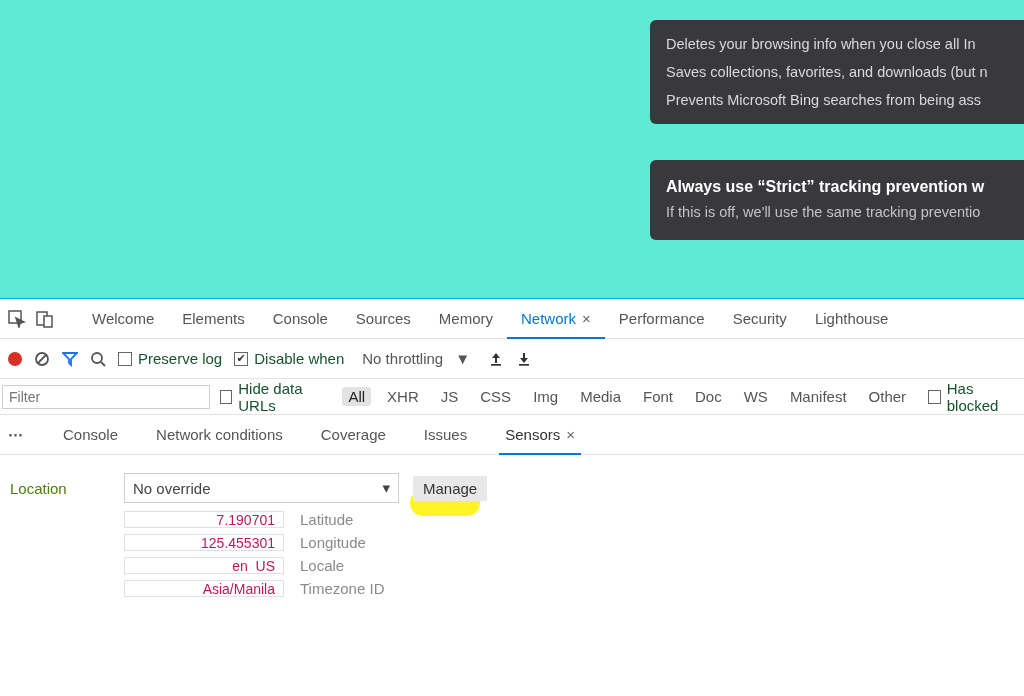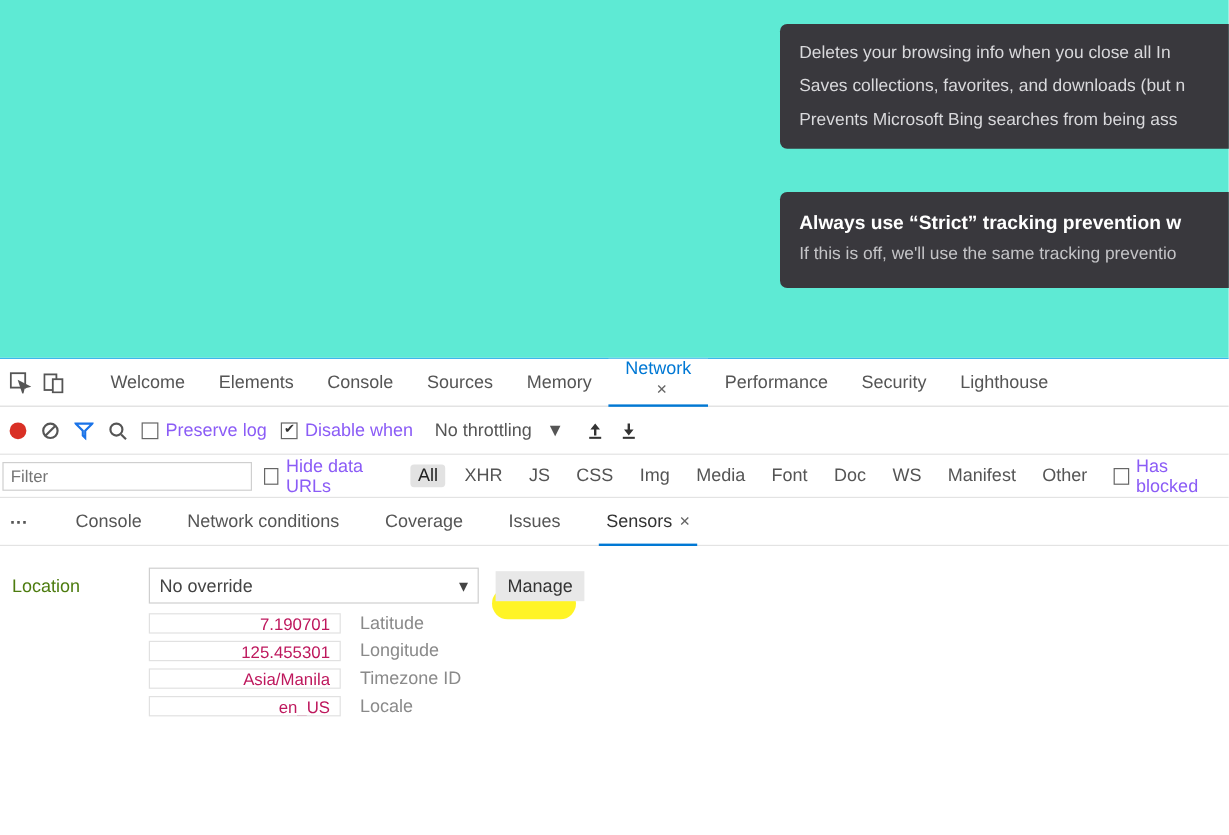--- a/index.html
+++ b/index.html
@@ -19,28 +19,28 @@
     border-radius: 6px 0 0 6px;
   }
   .option-card .title { font-weight: 600; font-size: 16px; color: #ffffff; margin-bottom: 8px; }
   .option-card .sub { color: #c4c4c7; font-size: 14.5px; }
 
   
   .devtools { background: #fff; border-top: 1px solid #0ea5e9; }
   .tabs-row { display: flex; align-items: center; height: 40px; border-bottom: 1px solid #ddd; padding: 0 8px; font-size: 15px; color: #555; }
   .tabs-row .icon { width: 18px; height: 18px; margin-right: 10px; display: flex; align-items: center; justify-content: center; }
   .tabs-row .tab { padding: 0 14px; height: 100%; display: flex; align-items: center; cursor: pointer; color: #555; position: relative; }
-  .tabs-row .tab.active { background: #fff; color: #0078d4; flex-direction: column; }
+  .tabs-row .tab.active { background: #fff; color: #0078d4; }
   .tabs-row .tab.active::after { content: ""; position: absolute; left: 0; right: 0; bottom: -1px; height: 2px; background: #0078d4; }
   .tabs-row .tab .close { margin-left: 6px; color: #666; }
 
   .toolbar-row { display: flex; align-items: center; height: 40px; border-bottom: 1px solid #e3e3e3; padding: 0 8px; gap: 12px; color: #555; }
   .record-dot { width: 14px; height: 14px; border-radius: 50%; background: #d93025; }
   .funnel svg { stroke: #1a73e8; }
-  .checkbox-wrap { display: flex; align-items: center; gap: 6px; font-size: 15px; color: #8b5cf6; }
+  .checkbox-wrap { display: flex; align-items: center; gap: 6px; font-size: 15px; color: #14532d; }
   .checkbox { width: 14px; height: 14px; border: 1.5px solid #666; display: inline-flex; align-items: center; justify-content: center; }
   .checkbox.checked::after { content: "✔"; font-size: 11px; line-height: 1; color: #333; }
   .throttling { display: flex; align-items: center; gap: 4px; padding: 2px 6px; color: #555; }
   .tiny-icon { width: 16px; height: 16px; display: flex; align-items: center; justify-content: center; }
 
   .filter-row { display: flex; align-items: center; height: 36px; border-bottom: 1px solid #e3e3e3; padding: 0 4px 0 0; gap: 10px; color: #555; font-size: 15px; }
   .filter-input { width: 230px; height: 24px; margin-left: 2px; border: 1px solid #cfcfcf; padding: 2px 6px; font-size: 14px; color: #701a75; }
   .chip { padding: 1px 6px; cursor: pointer; }
   .chip.active { background: #e2e2e2; border-radius: 3px; color: #222; }
 
@@ -227,22 +227,22 @@
 
     <div class="field-row">
       <input class="text-input" value="7.190701" style="">
       <span class="field-label">Latitude</span>
     </div>
     <div class="field-row">
       <input class="text-input" value="125.455301" style="">
       <span class="field-label">Longitude</span>
     </div>
     <div class="field-row">
+      <input class="text-input" value="en_US" style="">
+      <span class="field-label">Locale</span>
+    </div>
+    <div class="field-row">
       <input class="text-input" value="Asia/Manila" style="">
       <span class="field-label">Timezone ID</span>
     </div>
-    <div class="field-row">
-      <input class="text-input" value="en_US" style="">
-      <span class="field-label">Locale</span>
-    </div>
   </div>
 
 </div>
 
 </body></html>

